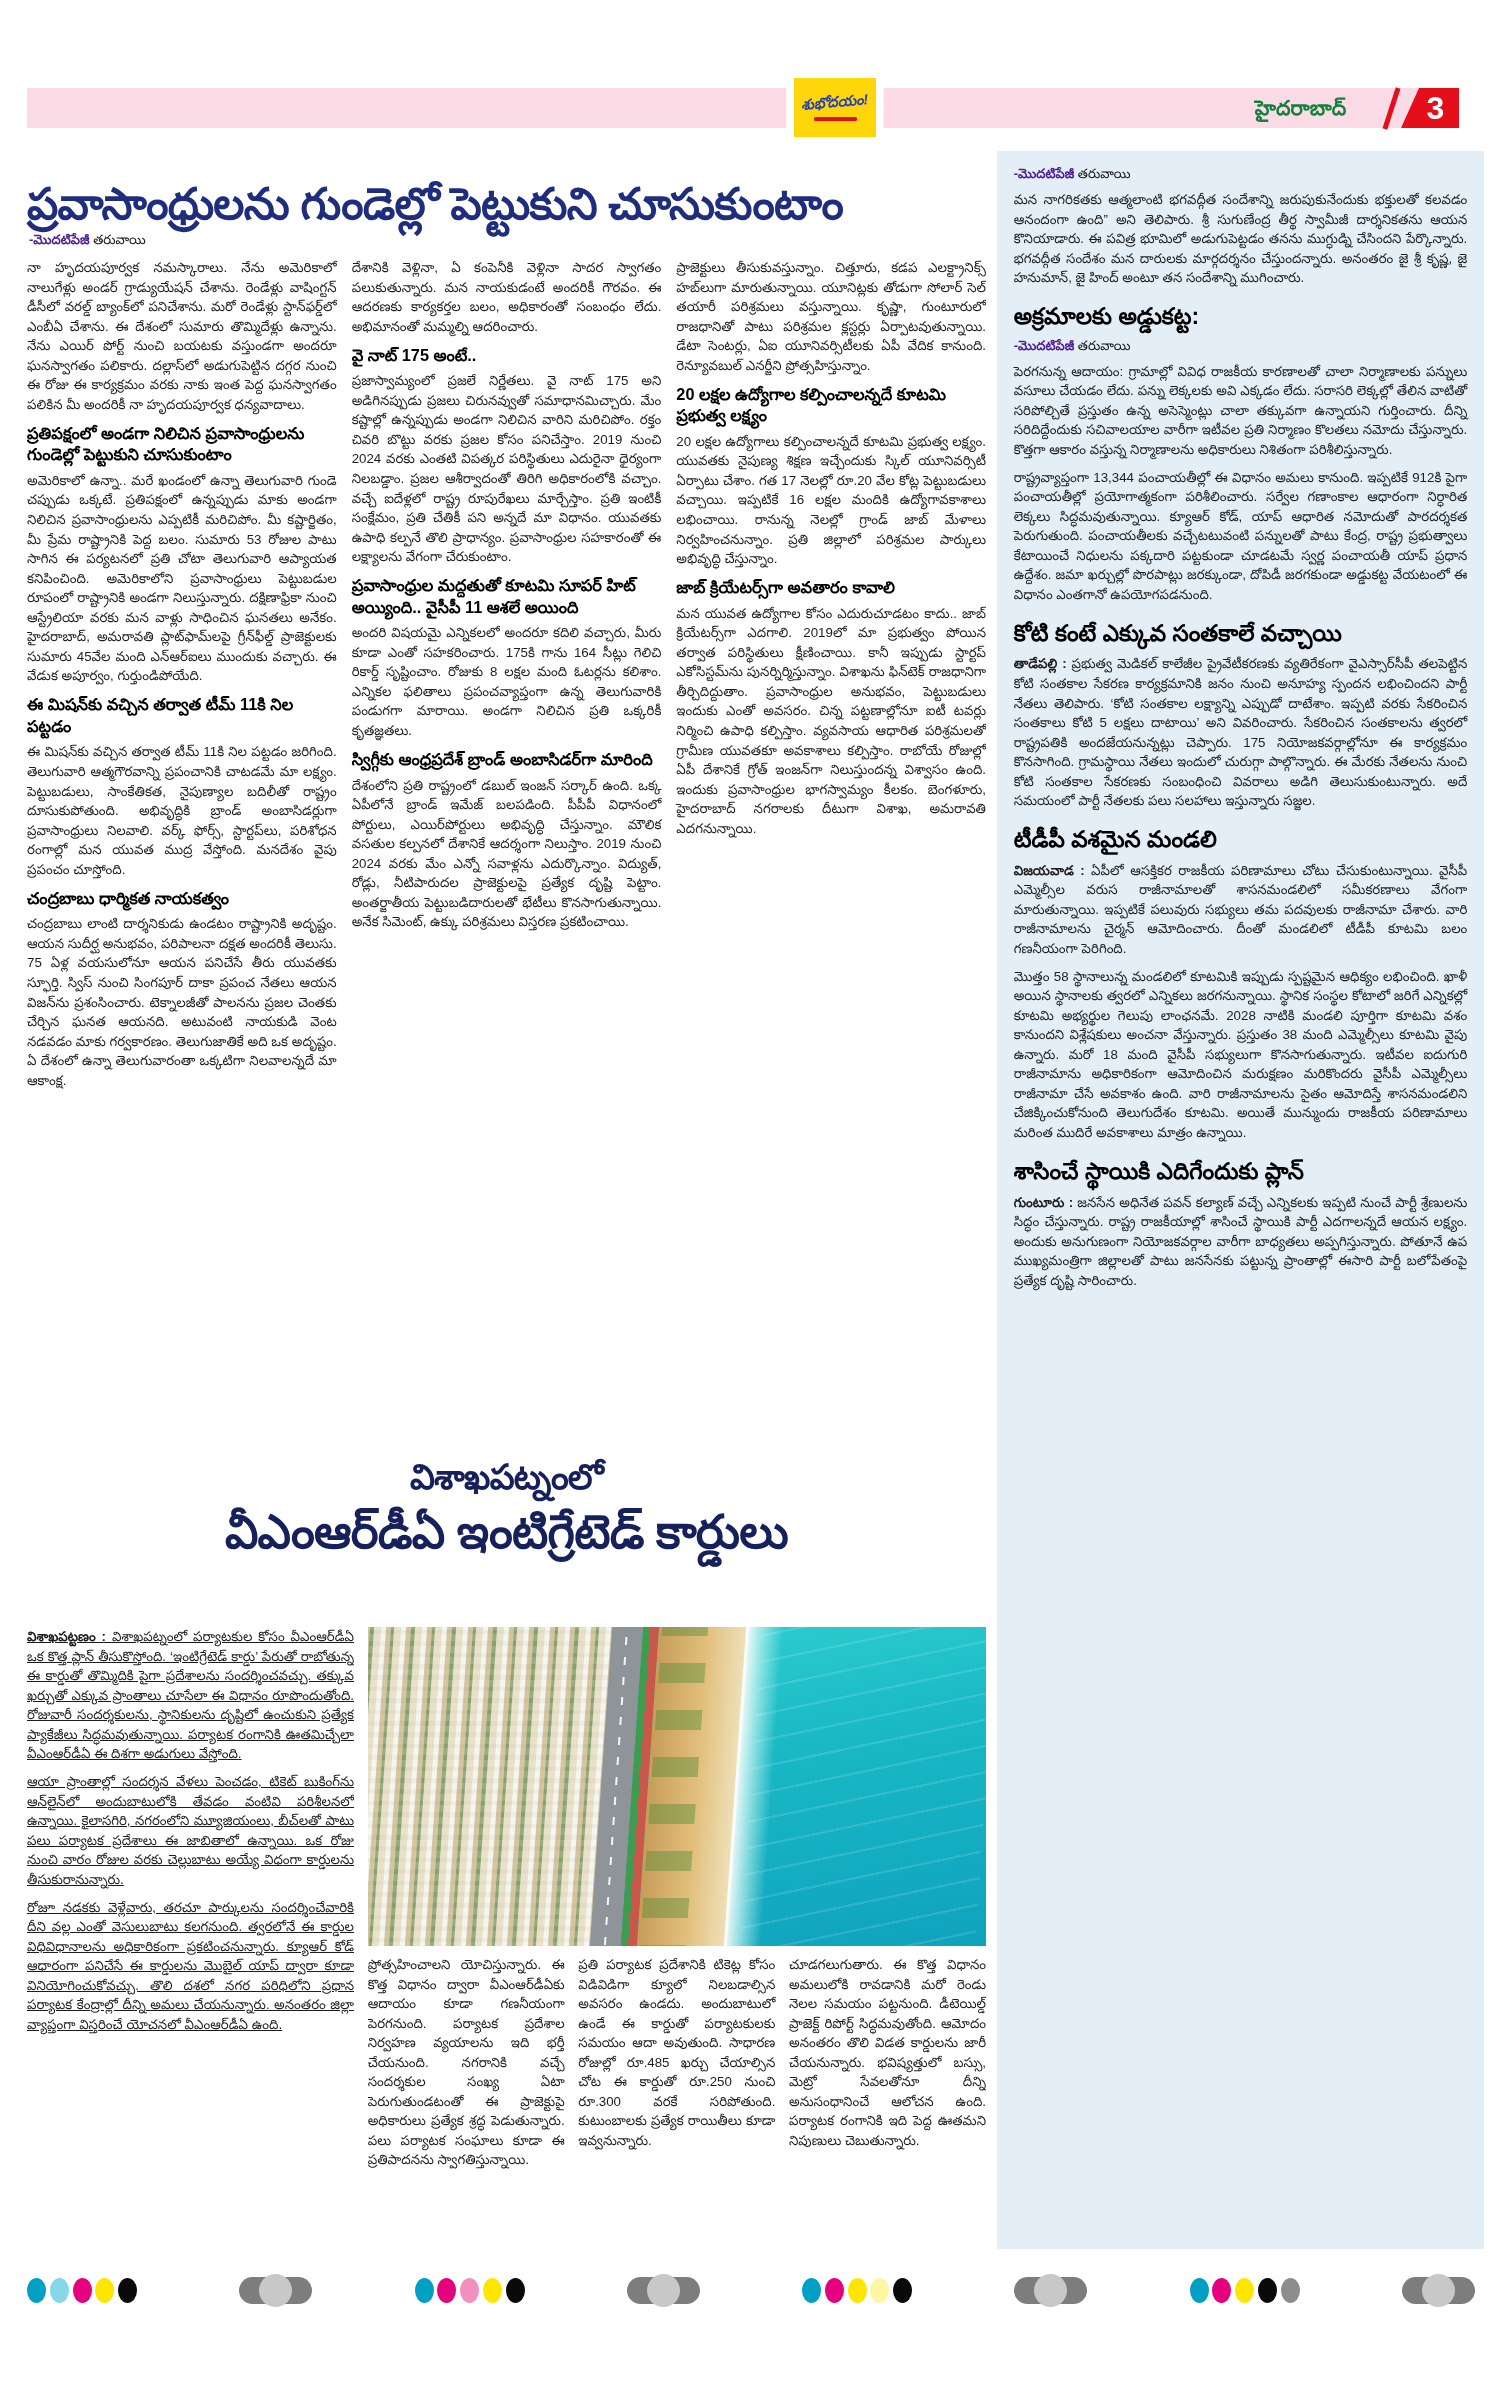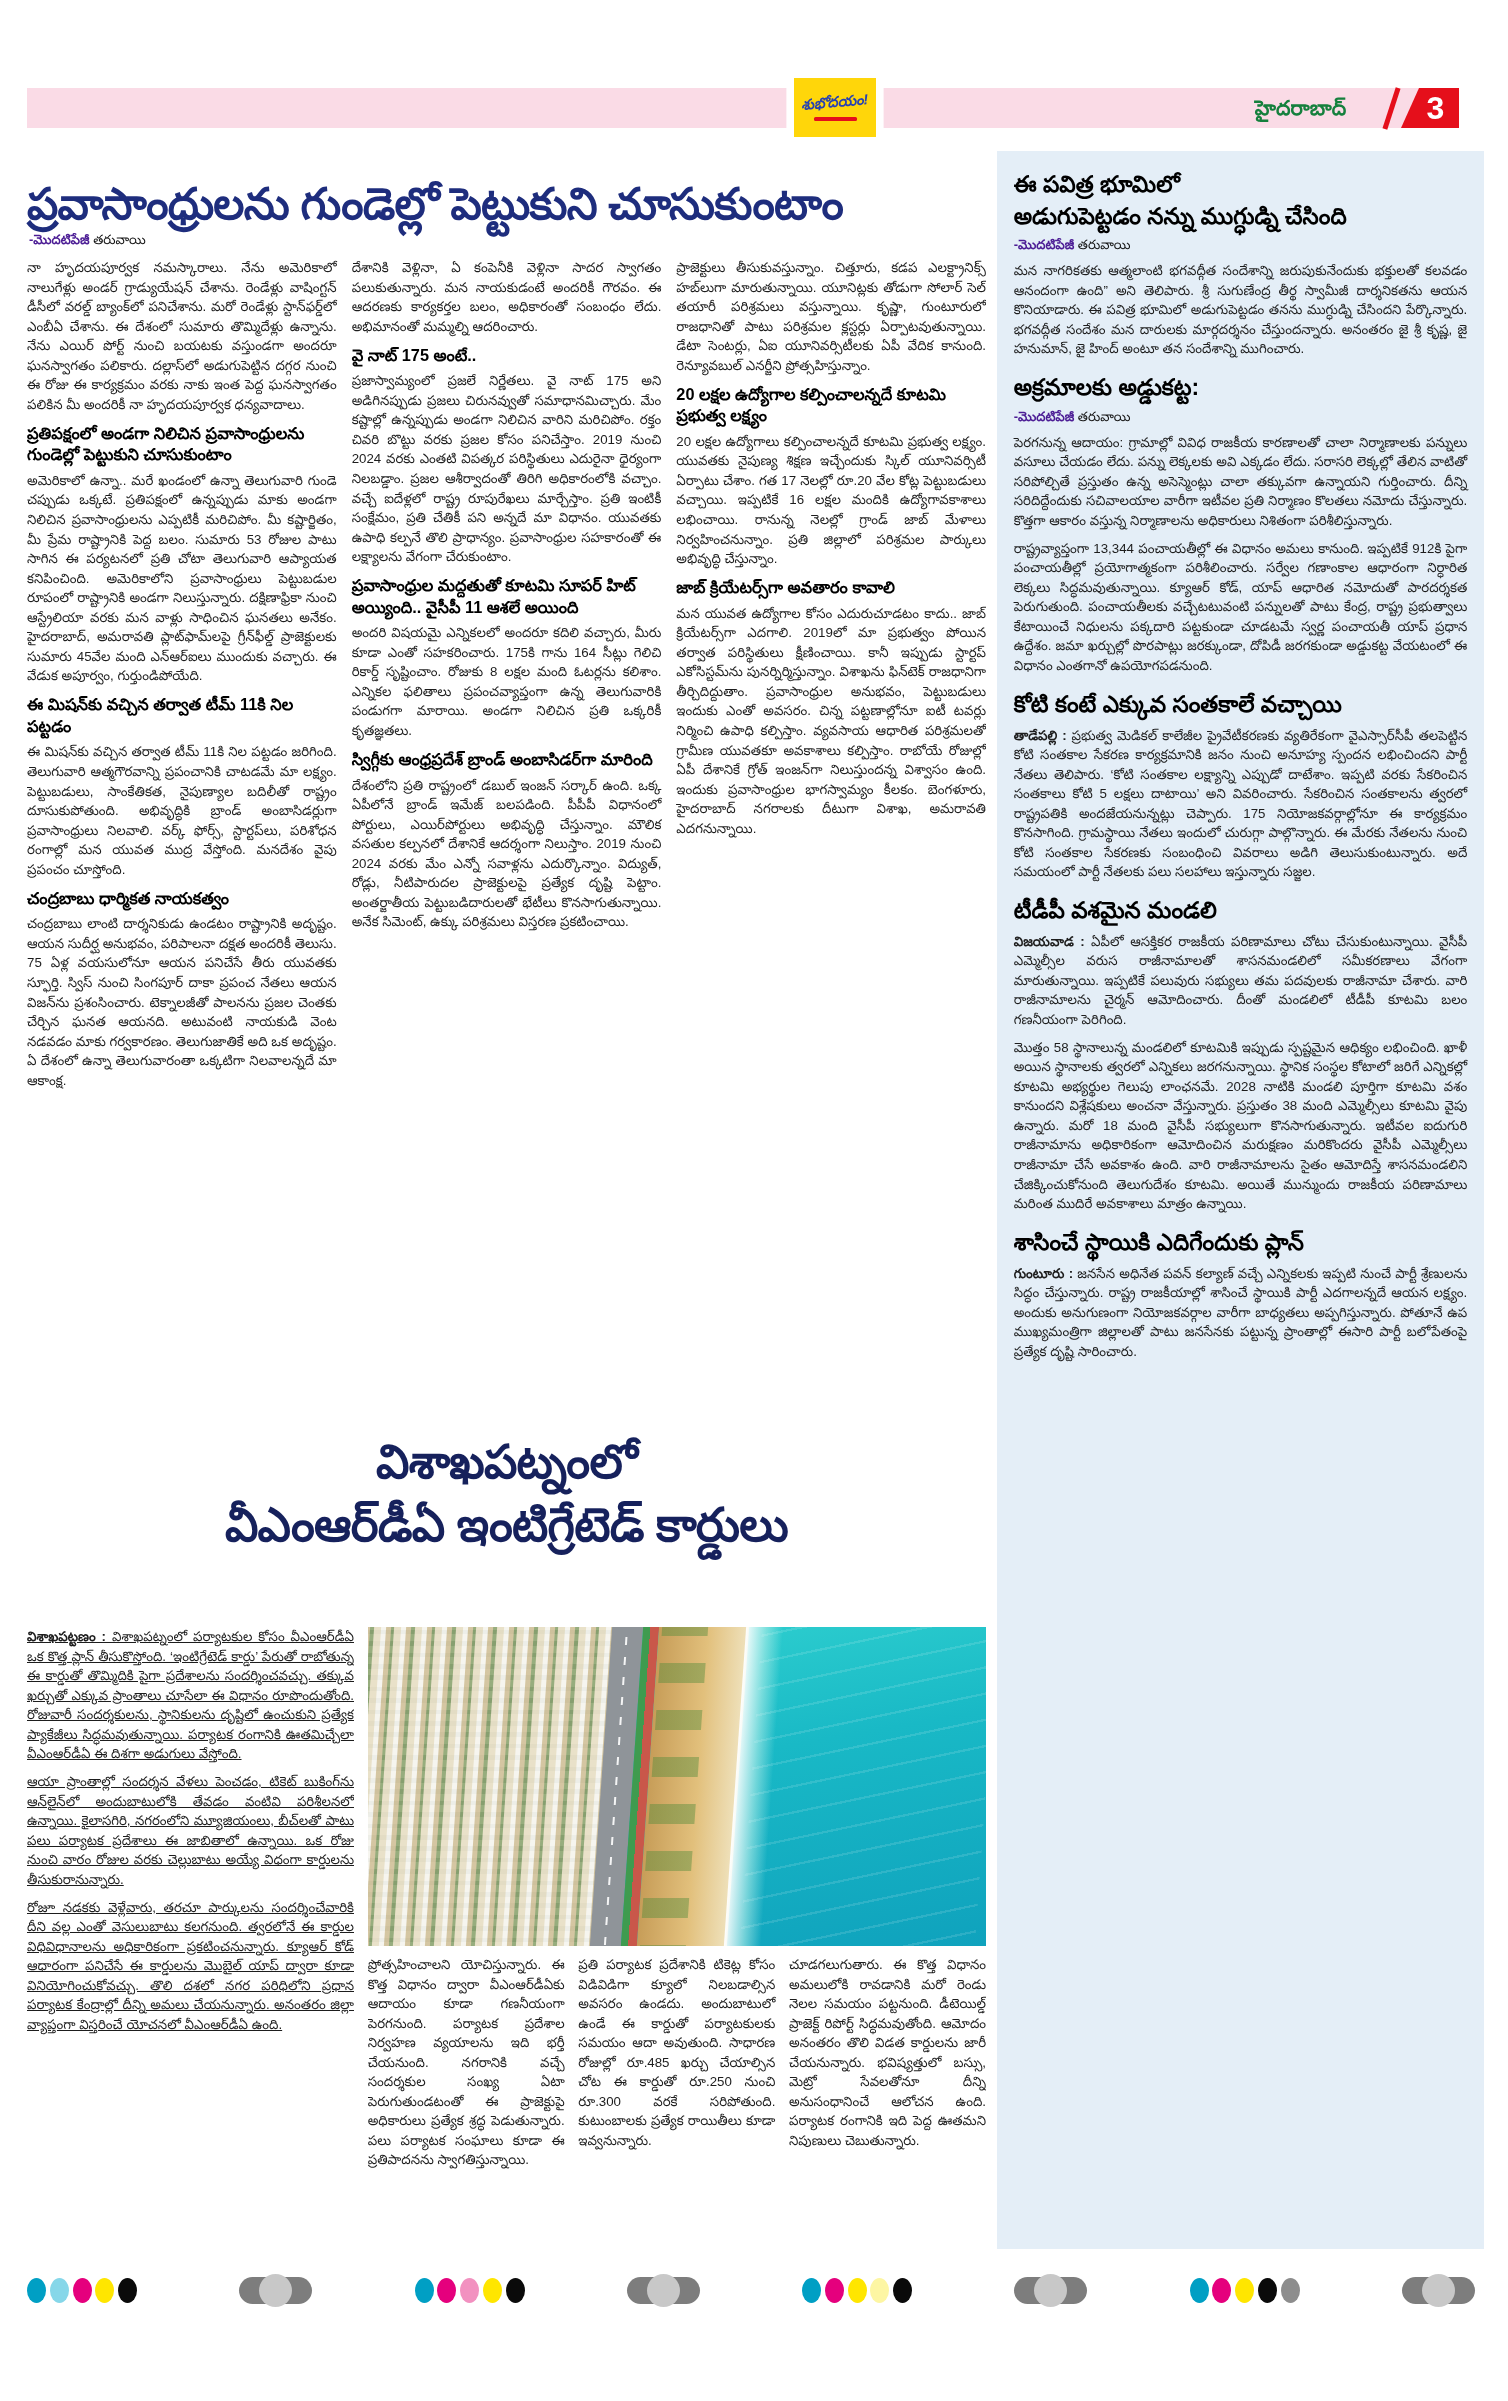--- a/index.html
+++ b/index.html
@@ -39,21 +39,21 @@
   .byline .red{color:#4c1d95;font-weight:bold;}
   .lead-byline{position:absolute;left:29px;top:232px;}
   .lead-cols{position:absolute;left:27px;top:258px;width:959px;height:1144px;display:flex;gap:15px;overflow:hidden;}
   .col{flex:1;min-width:0;}
   .para{text-align:justify;font-size:13.3px;line-height:1.47;margin:0 0 8.4px;}
   .para b{font-weight:bold;}
   .subhead{font-size:16.3px;font-weight:bold;color:#000;line-height:1.32;margin:7.6px 0 5.3px;}
   
   .visakha-head{position:absolute;left:27px;top:1415px;width:959px;text-align:center;
     font-weight:bold;color:#16215c;line-height:1.35;}
-  .visakha-head .l1{display:block;font-size:47px;letter-spacing:-0.8px;}
+  .visakha-head .l1{display:block;font-size:35px;letter-spacing:-0.8px;margin-top:23px;}
   .visakha-head .l2{display:block;font-size:47px;letter-spacing:-0.8px;}
   .visakha-body{position:absolute;left:27px;top:1627px;width:959px;height:622px;display:flex;gap:13.7px;overflow:hidden;}
   .v-left{width:327px;flex:none;overflow:hidden;text-decoration:underline;}
   .v-right{flex:1;display:flex;flex-direction:column;gap:9px;min-width:0;}
   .v-bottom{flex:1;display:flex;gap:13.7px;overflow:hidden;}
   .v-bottom .col{flex:1;}
   
   .photo{height:319px;position:relative;overflow:hidden;background:linear-gradient(170deg,#35d6d2 0%,#19b9c6 45%,#0fa2bd 100%);flex:none;}
   .photo .layer{position:absolute;top:-6%;bottom:-6%;transform:skewX(-4deg);}
   .ph-city{left:-3%;width:42%;background-color:#d8d2b8;
@@ -158,24 +158,20 @@
         </div>
       <div class="col">
           <p class="para">చూడగలుగుతారు. ఈ కొత్త విధానం అమలులోకి రావడానికి మరో రెండు నెలల సమయం పట్టనుంది. డీటెయిల్డ్ ప్రాజెక్ట్ రిపోర్ట్ సిద్ధమవుతోంది. ఆమోదం అనంతరం తొలి విడత కార్డులను జారీ చేయనున్నారు. భవిష్యత్తులో బస్సు, మెట్రో సేవలతోనూ దీన్ని అనుసంధానించే ఆలోచన ఉంది. పర్యాటక రంగానికి ఇది పెద్ద ఊతమని నిపుణులు చెబుతున్నారు.</p>
         </div>
     </div>
   </div>
 </div>
 
 <div class="sidebar">
   <div class="story">
-    <h3 class="story-head">
-      <span class="hl">ఈ పవిత్ర భూమిలో</span>
-      <span class="hl">అడుగుపెట్టడం నన్ను ముగ్ధుడ్ని చేసింది</span>
-    </h3>
     <span class="byline">
       <span class="red">-మొదటిపేజీ</span><span> తరువాయి</span>
     </span>
     <div>
         <p class="para">మన నాగరికతకు ఆత్మలాంటి భగవద్గీత సందేశాన్ని జరుపుకునేందుకు భక్తులతో కలవడం ఆనందంగా ఉంది” అని తెలిపారు. శ్రీ సుగుణేంద్ర తీర్థ స్వామీజీ దార్శనికతను ఆయన కొనియాడారు. ఈ పవిత్ర భూమిలో అడుగుపెట్టడం తనను ముగ్ధుడ్ని చేసిందని పేర్కొన్నారు. భగవద్గీత సందేశం మన దారులకు మార్గదర్శనం చేస్తుందన్నారు. అనంతరం జై శ్రీ కృష్ణ, జై హనుమాన్, జై హింద్ అంటూ తన సందేశాన్ని ముగించారు.</p>
       </div>
   </div>
 
   <div class="story">
     <h3 class="story-head">

